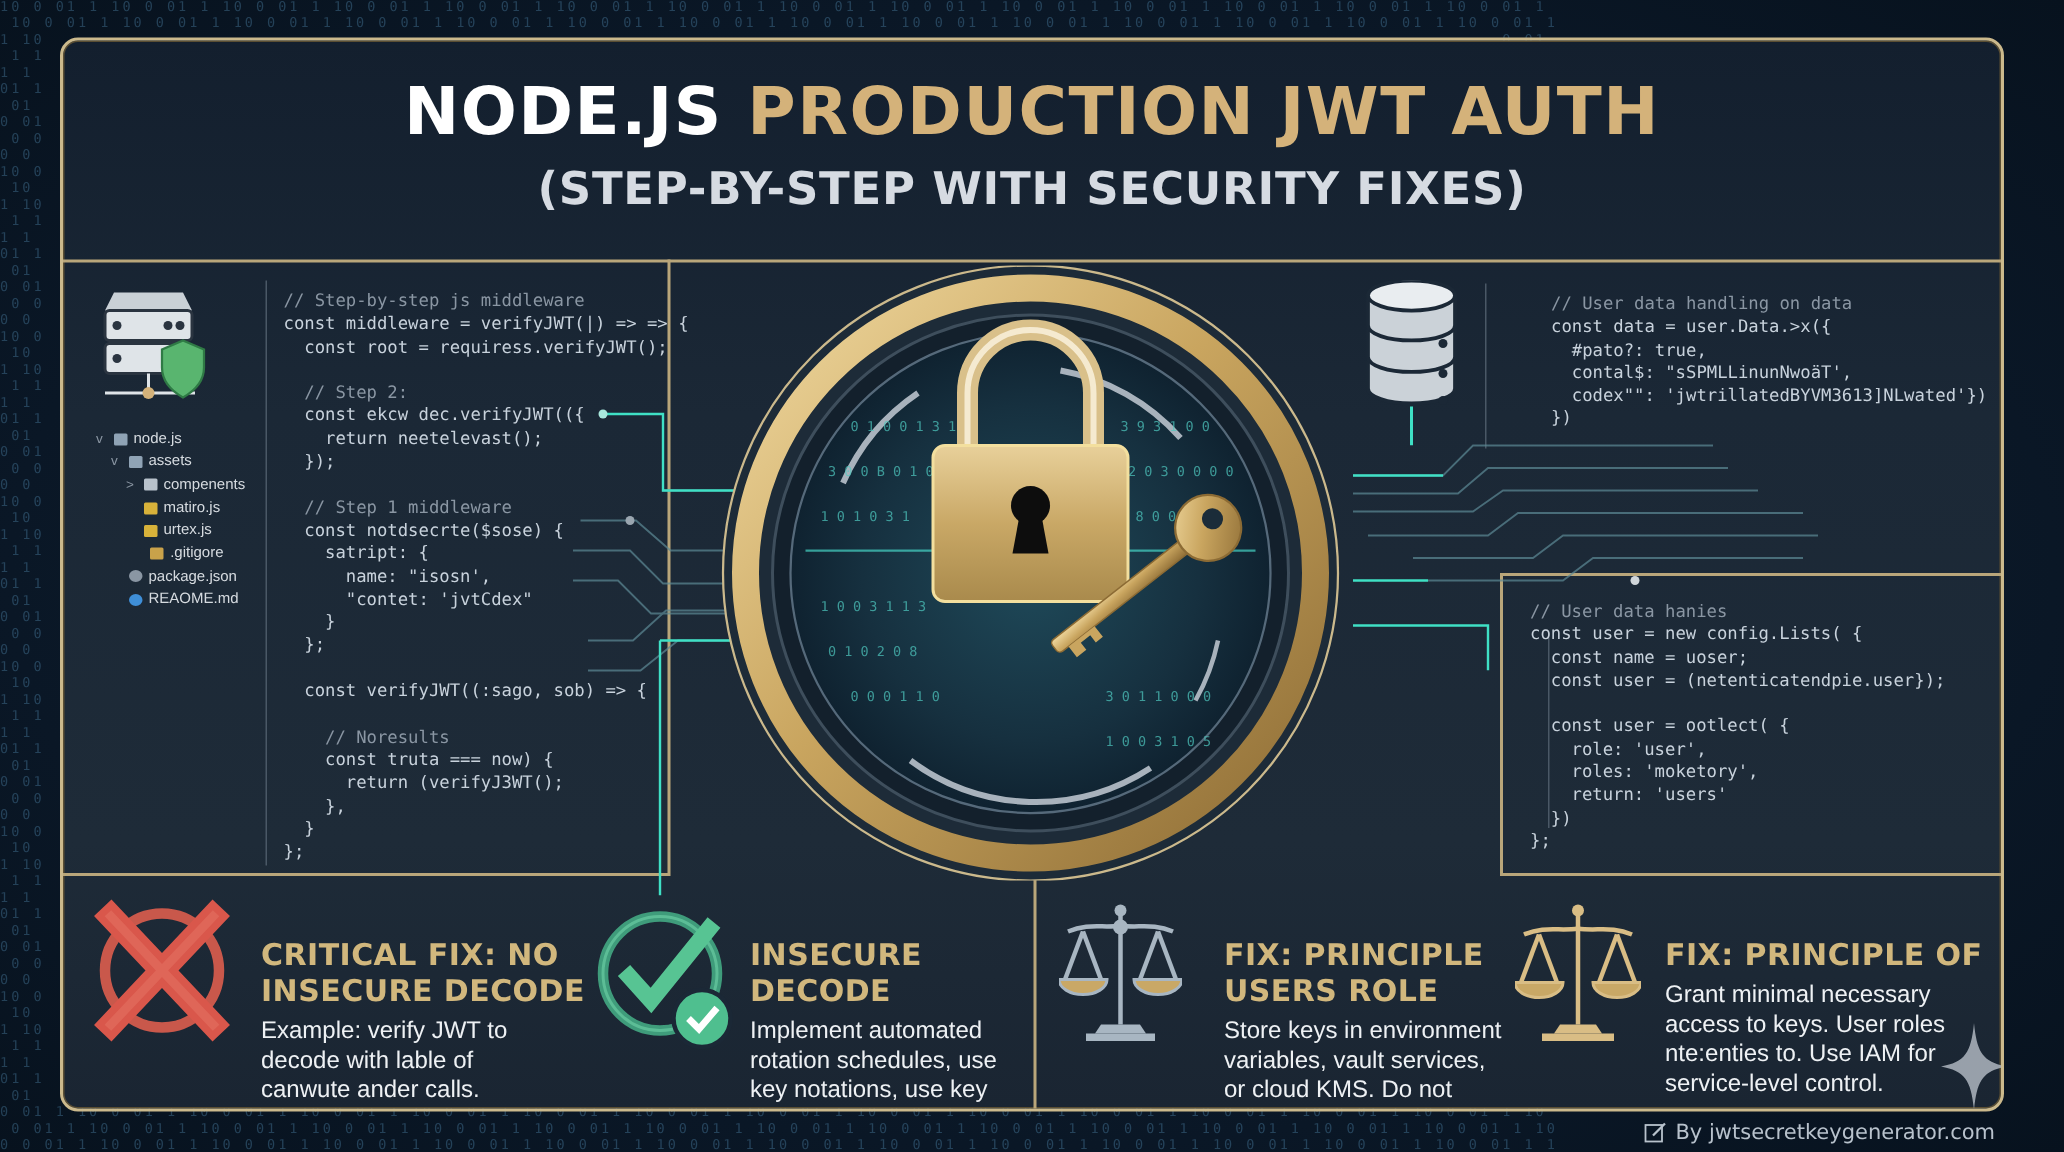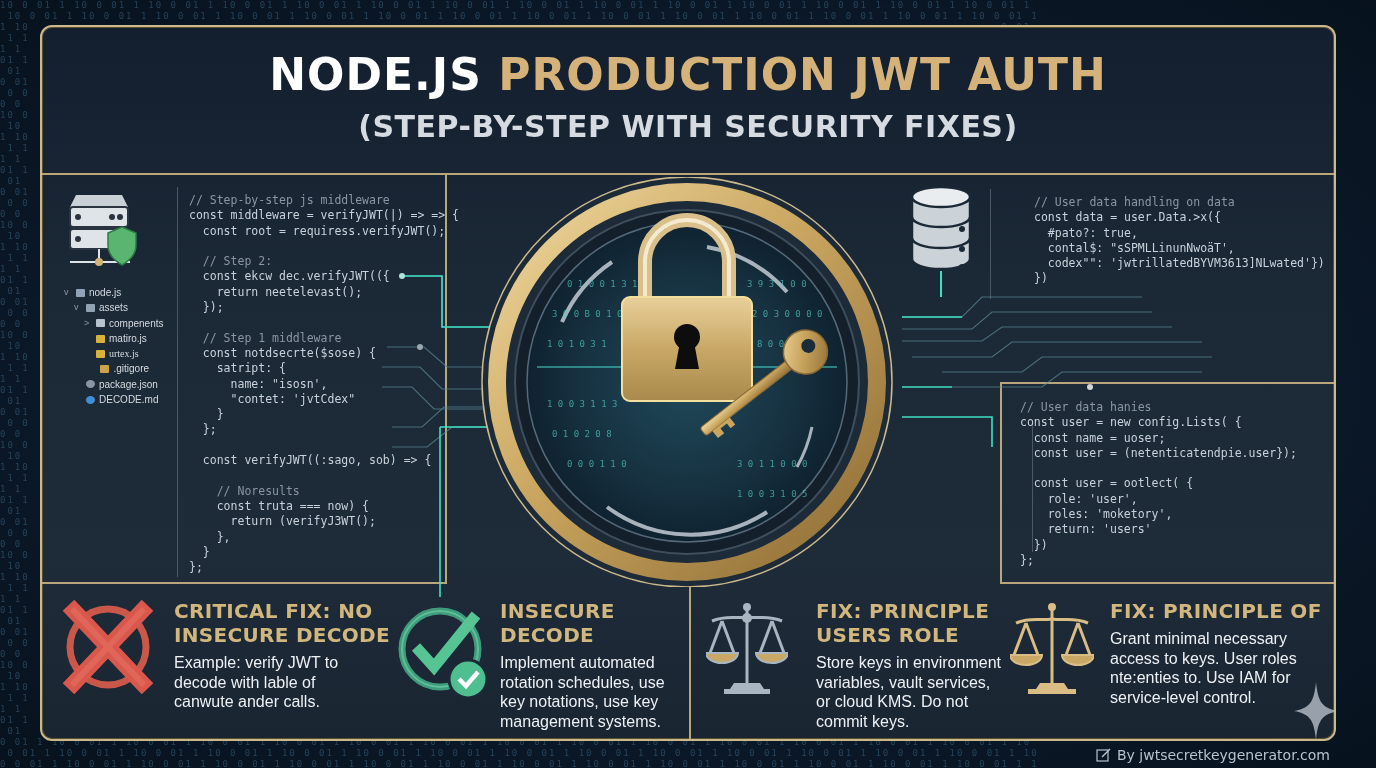--- a/index.html
+++ b/index.html
@@ -50,21 +50,21 @@
     white-space: pre; color: #c8d2dc;
   }
   .code .cm { color: #8a96a3; }
   .guide { position: absolute; width: 1px; background: #4a5866; }
   .tree { position: absolute; left: 22px; top: 258px; font-size: 10px; color: #d6dbe0; line-height: 15.3px; }
   .tree .row { display: flex; align-items: center; gap: 4px; height: 15.3px; }
   .tree .ico { display: inline-block; width: 9px; height: 8px; border-radius: 1px; }
   .circuit { position: absolute; }
   .fix-title {
     font-family: "DejaVu Sans", sans-serif; font-weight: bold;
-    font-size: 20px; line-height: 24px; color: #d1b77d; letter-spacing: 0.3px;
+    font-size: 20px; line-height: 24px; color: #d1b77d; letter-spacing: 0.3px; margin-top: 25px;
   }
   .fix-body {
     font-family: "Liberation Sans", sans-serif;
     font-size: 16px; line-height: 19.5px; color: #eef1f4; margin-top: 6px;
   }
   .fix { position: absolute; top: 572px; }
   .watermark {
     position: absolute; right: 46px; top: 747px;
     font-size: 14px; color: #b8c2cc; font-family: "DejaVu Sans", sans-serif;
     display: flex; align-items: center; gap: 5px;
@@ -191,39 +191,39 @@
       <div class="row" style="padding-left: 20px;">
         <span style="width: 8px; color: rgb(138, 150, 163); font-size: 9px;">&gt;</span>
         <span class="ico" style="background: rgb(184, 194, 204);"></span>
         <span>compenents</span>
       </div>
       <div class="row" style="padding-left: 20px; text-align: center;">
         <span style="width: 8px; color: rgb(138, 150, 163); font-size: 9px;"></span>
         <span class="ico" style="background: rgb(216, 178, 58);"></span>
         <span>matiro.js</span>
       </div>
-      <div class="row" style="padding-left: 20px; font-family: Liberation Serif, serif;">
+      <div class="row" style="padding-left: 20px;">
         <span style="width: 8px; color: rgb(138, 150, 163); font-size: 9px;"></span>
         <span class="ico" style="background: rgb(216, 178, 58);"></span>
         <span>urtex.js</span>
       </div>
       <div class="row" style="padding-left: 10px; justify-content: center;">
         <span style="width: 8px; color: rgb(138, 150, 163); font-size: 9px;"></span>
         <span class="ico" style="background: rgb(201, 162, 74);"></span>
         <span>.gitigore</span>
       </div>
       <div class="row" style="padding-left: 10px;">
         <span style="width: 8px; color: rgb(138, 150, 163); font-size: 9px;"></span>
         <span class="ico" style="background: rgb(138, 150, 163); border-radius: 50%;"></span>
         <span>package.json</span>
       </div>
       <div class="row" style="padding-left: 10px;">
         <span style="width: 8px; color: rgb(138, 150, 163); font-size: 9px;"></span>
         <span class="ico" style="background: rgb(63, 143, 216); border-radius: 50%;"></span>
-        <span>DECODE.md</span>
+        <span>REAOME.md</span>
       </div>
     </div>
 
   <div class="guide" style="left:135px;top:160px;height:390px;"></div>
   <div class="code" style="left:147px;top:166px;" id="leftcode"><div class="cm">// Step-by-step js middleware</div><div>const middleware = verifyJWT(|) =&gt; =&gt; {</div><div>  const root = requiress.verifyJWT();</div><div> </div><div class="cm">  // Step 2:</div><div>  const ekcw dec.verifyJWT(({</div><div>    return neetelevast();</div><div>  });</div><div> </div><div class="cm">  // Step 1 middleware</div><div>  const notdsecrte($sose) {</div><div>    satript: {</div><div>      name: "isosn',</div><div>      "contet: 'jvtCdex"</div><div>    }</div><div>  };</div><div> </div><div>  const verifyJWT((:sago, sob) =&gt; {</div><div> </div><div class="cm">    // Noresults</div><div>    const truta === now) {</div><div>      return (verifyJ3WT();</div><div>    },</div><div>  }</div><div>};</div></div>
 
   <svg class="circuit" style="left:330px;top:150px;" width="140" height="420" viewBox="0 0 140 420">
     <g fill="none" stroke="#5d8a96" stroke-width="1.2" opacity="0.7">
       <path d="M30 99 L70 99 L70 150 L130 150"></path>
       <path d="M15 170 L52 170 L75 190 L130 190"></path>

